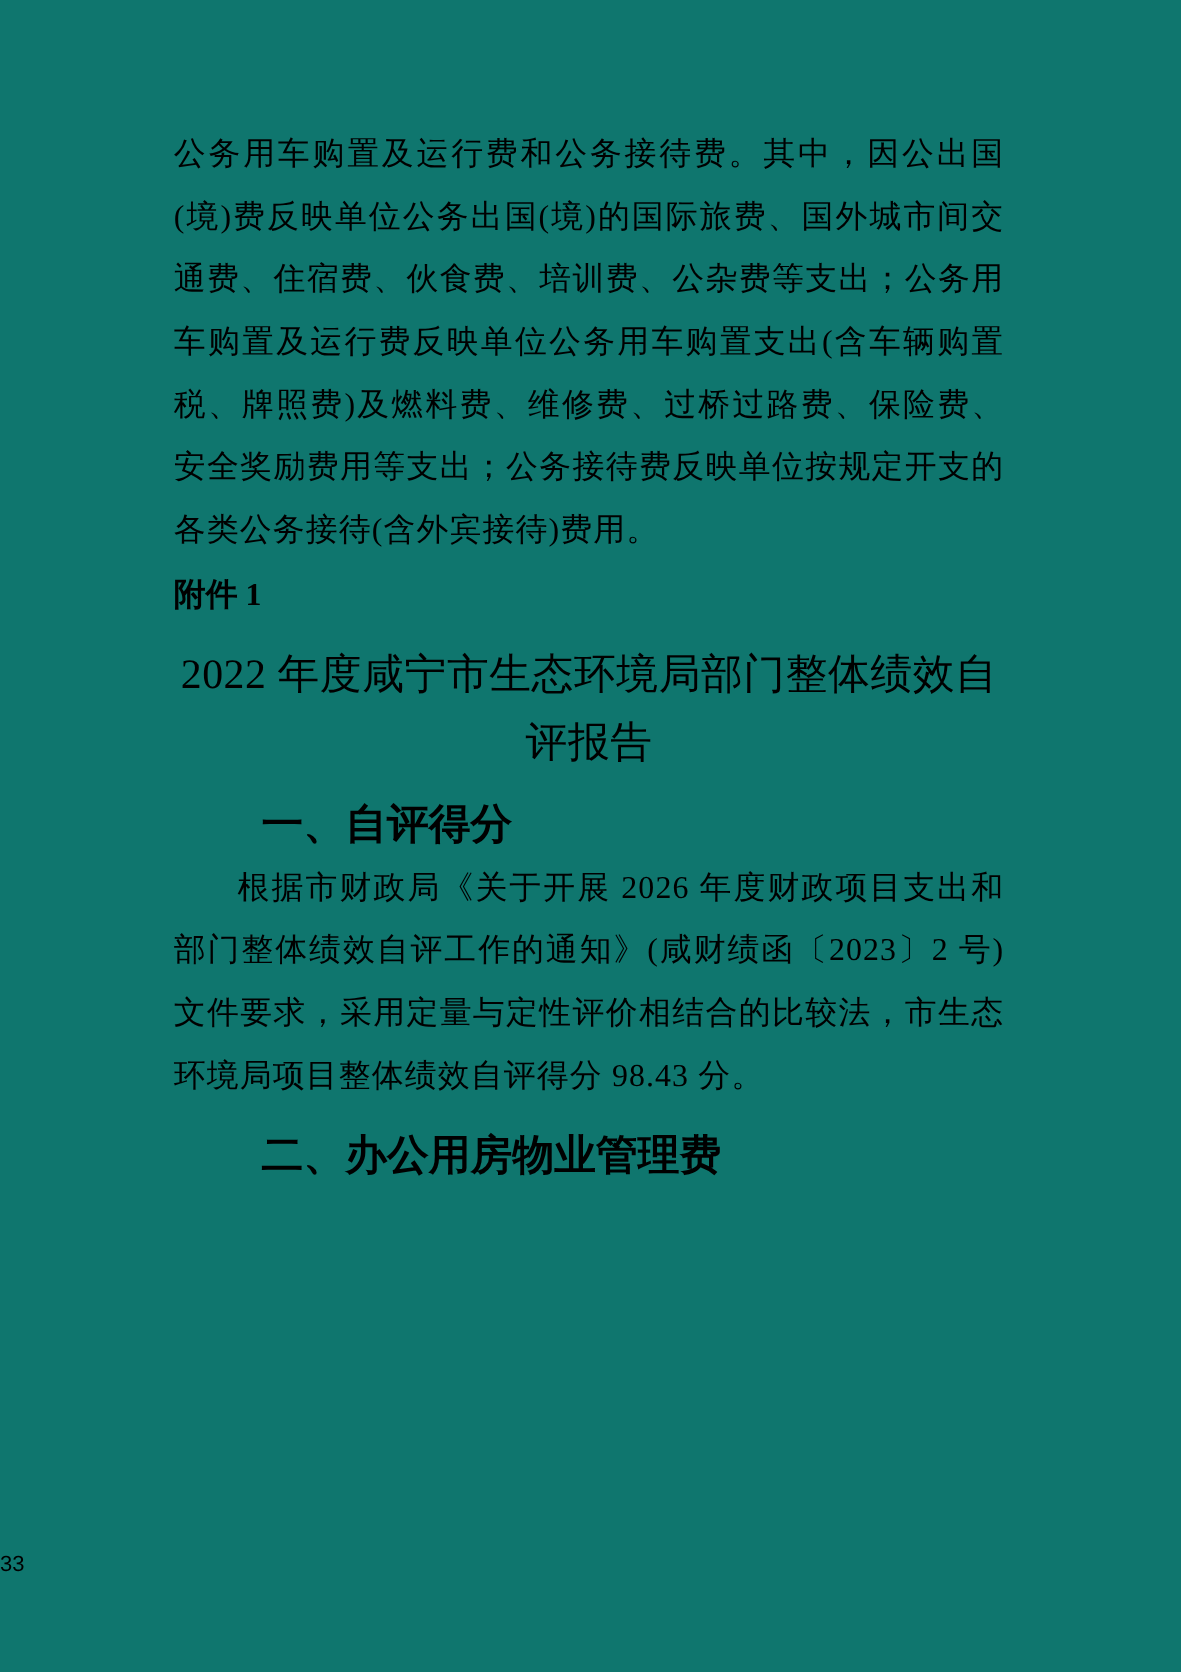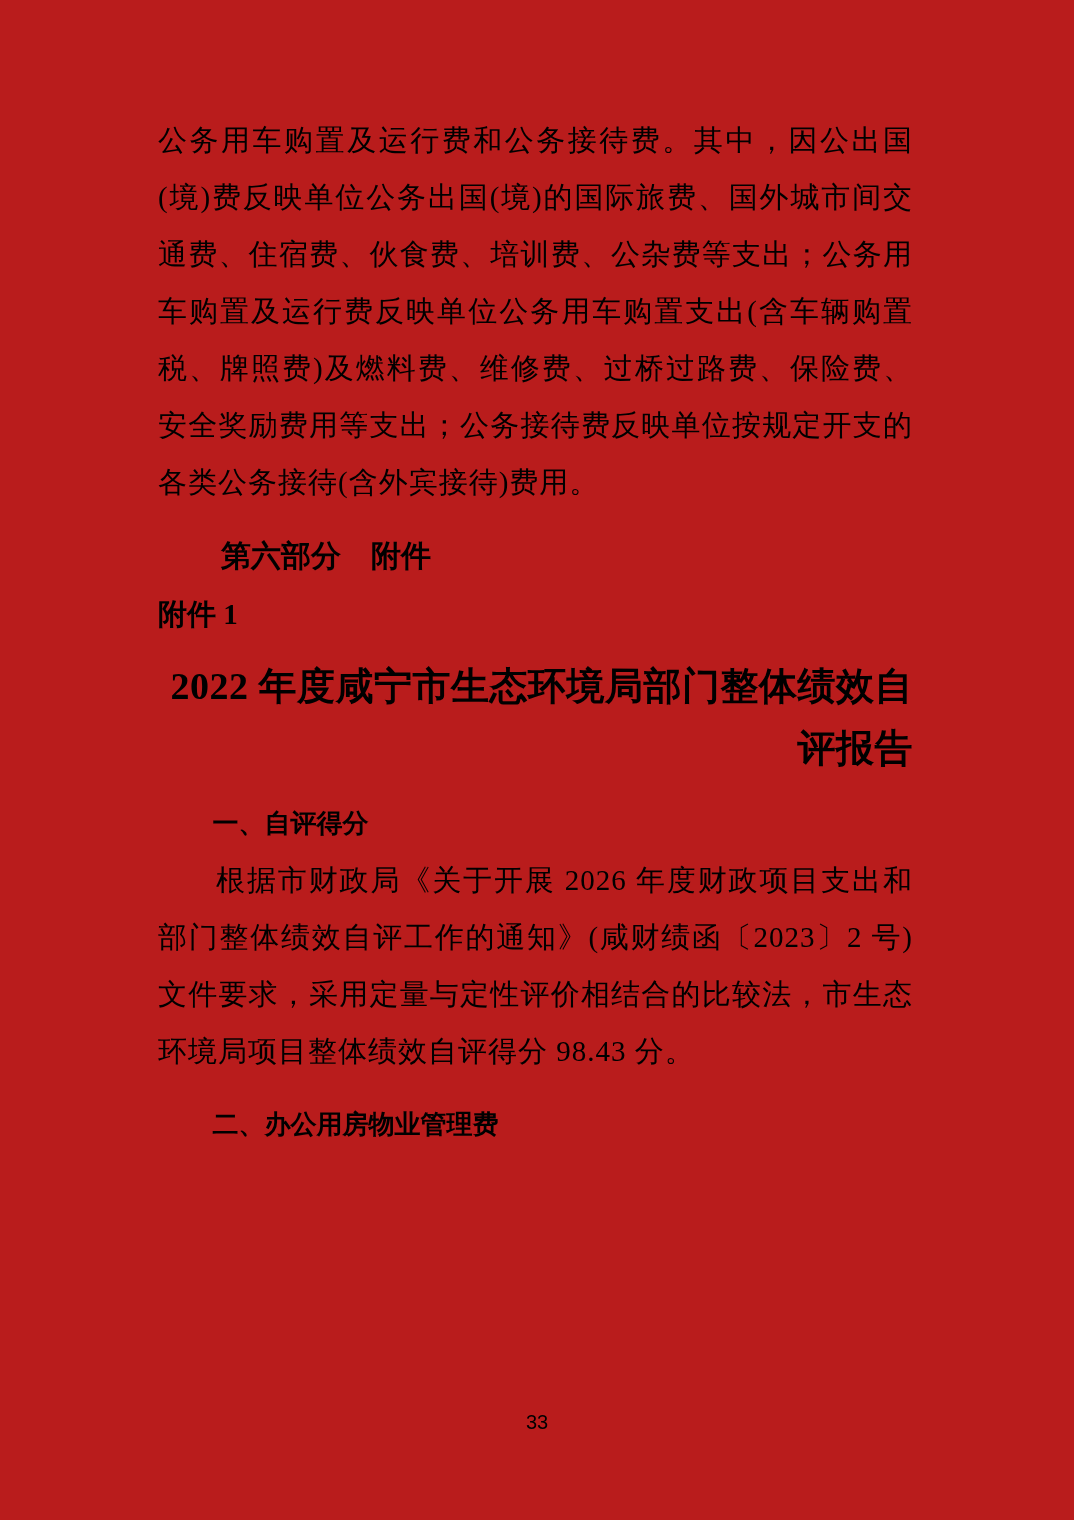--- a/index.html
+++ b/index.html
@@ -2,21 +2,21 @@
 <html><head>
 <meta charset="utf-8">
 <style>
   * { margin: 0; padding: 0; box-sizing: border-box; }
   html, body { background: #ffffff; }
   .page {
     position: relative;
     width: 1074px;
     height: 1520px;
     margin: 0 auto;
-    background: #b91c1c;
+    background: #0f766e;
     overflow: hidden;
     font-family: "Liberation Serif", "DejaVu Serif", serif;
     color: #000000;
   }
   .content {
     position: absolute;
     top: 112px;
     left: 158px;
     width: 755px;
   }
@@ -37,65 +37,64 @@
     padding-left: 2.1em;
     margin-top: 16px;
   }
   .attachment-label {
     font-weight: bold;
     font-size: 29px;
     line-height: 57px;
     margin-top: 2px;
   }
   .report-title {
-    font-weight: bold;
+    font-weight: normal;
     font-size: 38px;
     line-height: 62px;
-    text-align: right;
+    text-align: center;
     letter-spacing: 0.5px;
     margin-top: 12px;
   }
   .sub-heading {
     font-family: Liberation Sans, sans-serif;
     font-weight: bold;
-    font-size: 26px;
+    font-size: 38px;
     line-height: 57px;
     padding-left: 2.1em;
     margin-top: 16px;
   }
   .score-par {
     font-size: 29px;
     line-height: 57px;
     text-align: justify;
     text-justify: inter-character;
     text-align-last: left;
     text-indent: 2em;
     letter-spacing: 1px;
   }
   .page-number {
     position: absolute;
     left: 0;
     right: 0;
     bottom: 86px;
-    text-align: center;
+    text-align: left;
     font-family: "Liberation Sans", "DejaVu Sans", sans-serif;
     font-size: 20px;
     color: #000000;
   }
 </style>
 </head>
 <body>
 
 <div class="page">
   <div class="content">
 
     <p class="body-par">公务用车购置及运行费和公务接待费。其中，因公出国(境)费反映单位公务出国(境)的国际旅费、国外城市间交通费、住宿费、伙食费、培训费、公杂费等支出；公务用车购置及运行费反映单位公务用车购置支出(含车辆购置税、牌照费)及燃料费、维修费、过桥过路费、保险费、安全奖励费用等支出；公务接待费反映单位按规定开支的各类公务接待(含外宾接待)费用。</p>
 
 
-    <div class="section-heading">第六部分　附件</div>
 
     <div class="attachment-label">附件 1</div>
 
     <div class="report-title">2022 年度咸宁市生态环境局部门整体绩效自评报告</div>
 
     <div class="sub-heading">一、自评得分</div>
 
     <p class="score-par">根据市财政局《关于开展 2026 年度财政项目支出和部门整体绩效自评工作的通知》(咸财绩函〔2023〕2 号)文件要求，采用定量与定性评价相结合的比较法，市生态环境局项目整体绩效自评得分 98.43 分。</p>
 
     <div class="sub-heading">二、办公用房物业管理费</div>

